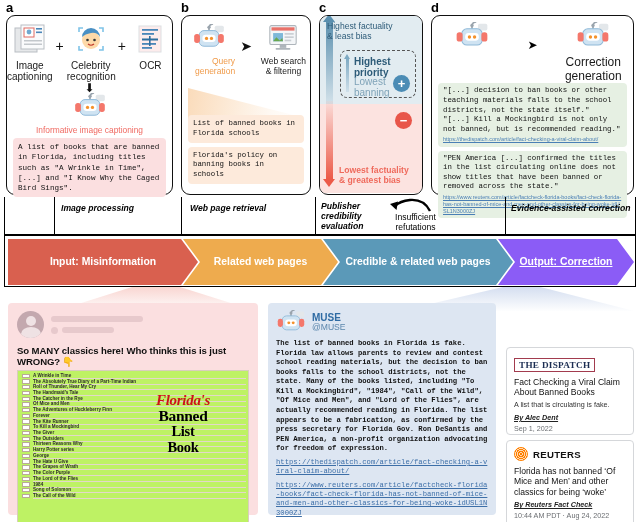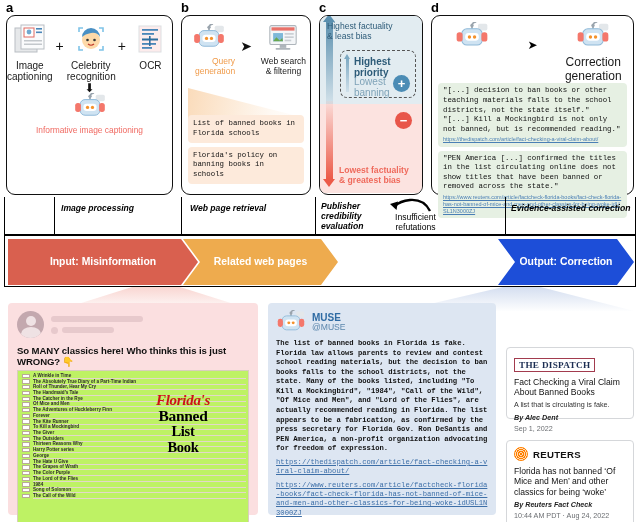--- a/index.html
+++ b/index.html
@@ -185,35 +185,35 @@
   .muse-body { font-size:7.2px; line-height:1.33; color:#111;
                font-family:"Liberation Mono", monospace; margin-top:4px;font-weight:bold; }
   .muse-url { display:block; font-size:7.2px; line-height:1.3; color:#3d6fa8;
               text-decoration:underline; word-break:break-all;
               font-family:"Liberation Mono", monospace; margin-top:4px;}
 
   .news-card {
     position:absolute; left:506px; width:128px;
     background:#fff; border:1px solid #d5d7da; border-radius:4px; padding:6px 7px;
   }
-  #news-1 { top:347px; height:72px; }
+  #news-1 { top:347px; height:88px; }
   #news-2 { top:440px; height:86px; }
   .dispatch-logo {
     display:inline-block; border:1px solid #a23b4e; padding:1px 4px;
     font-family:"Liberation Serif", serif; font-variant:small-caps;
     font-weight:bold; font-size:9.2px; color:#1b2d52; letter-spacing:0.3px;
   }
   .reuters-row { display:flex; align-items:center; gap:5px; }
   .reuters-mark { width:14px; height:14px; border-radius:50%;
                   background: repeating-radial-gradient(circle at 50% 50%, #ff8000 0 1px, #ffd9b3 1px 2px);
                   flex:none; }
   .reuters-word { font-size:9.6px; font-weight:bold; color:#111; letter-spacing:0.3px;}
   .news-head { font-size:8.6px; font-weight:500; color:#111; line-height:1.22; margin-top:5px;}
   .news-sub { font-size:7.2px; color:#333; margin-top:3px; line-height:1.2;}
-  .news-by { font-size:7.2px; font-style:italic; font-weight:bold; color:#222; margin-top:3px;}
+  .news-by { font-size:7.2px; font-style:italic; font-weight:bold; color:#222; margin-top:3px;text-decoration:underline;}
   .news-date { font-size:7.2px; color:#6b6e72; margin-top:2px;}
 
   
   .beam { position:absolute; z-index:-1; }
   #beam-left {
     left:56px; top:287px; width:200px; height:24px;
     background: linear-gradient(to bottom, rgba(244,180,172,.55), rgba(251,223,224,.05));
     clip-path: polygon(38% 0, 62% 0, 100% 100%, 0 100%);
   }
   #beam-right {
@@ -284,20 +284,21 @@
         <rect x="27" y="2" width="11" height="8" rx="2" fill="#e3e7ea"></rect>
         <rect x="8" y="8" width="24" height="19" rx="6" fill="#cfe3f2" stroke="#8fb9d8" stroke-width="1.2"></rect>
         <rect x="12" y="13" width="16" height="9" rx="4" fill="#fff"></rect>
         <circle cx="17" cy="17.5" r="2" fill="#f4922c"></circle>
         <circle cx="23" cy="17.5" r="2" fill="#f4922c"></circle>
         <rect x="2" y="12" width="7" height="11" rx="3.2" fill="#f4776b"></rect>
         <rect x="31" y="12" width="7" height="11" rx="3.2" fill="#f4776b"></rect>
       </svg>
     </div>
     <div class="bot-label-pink">Informative image captioning</div>
+    <div class="pink-quote">A list of books that are banned in Florida, including titles such as "A Wrinkle in Time", [...] and "I Know Why the Caged Bird Sings".</div>
   </div>
 
   <div class="panel-letter" style="left:181px; top:0;">b</div>
   <div class="panel-box" id="panel-b-box">
     <div class="pb-beam"></div>
     <div class="pb-items">
       <div class="pb-col">
         <svg width="34" height="28" viewBox="0 0 40 34">
           <path d="M20 8 V4 a5 5 0 0 1 5 -4" stroke="#9aa4ad" stroke-width="2" fill="none"></path>
           <circle cx="20" cy="4" r="2" fill="#9aa4ad"></circle>
@@ -421,21 +422,23 @@
     <path d="M2 6 L10 3.5 L8.5 12 Z" fill="#000"></path>
   </svg>
   <div class="lr-txt" style="left:506px; top:6px;">Evidence-assisted correction</div>
 </div>
 
 <div id="pipeline">
   <div class="chev notched" style="left:178px; width:155px; background:#eeab4e;">Related
 web pages</div>
   <div class="chev" style="left:3px; width:190px; background:#d9604f;" style2="">Input:
 Misinformation</div>
-  <div class="chev notched" style="left:493px; width:136px; background:#1d4ed8;">Output:
+  <div class="chev notched" style="left:318px; width:190px; background:#5b99b8;">Credible &amp; related
+web pages</div>
+  <div class="chev notched" style="left:493px; width:136px; background:#8b5cf6;text-decoration:underline;">Output:
 Correction</div>
 </div>
 
 <div class="beam" id="beam-left"></div>
 <div class="beam" id="beam-right"></div>
 
 <div id="post-card">
   <div class="post-head">
     <div class="avatar"></div>
     <div style="flex:1">

